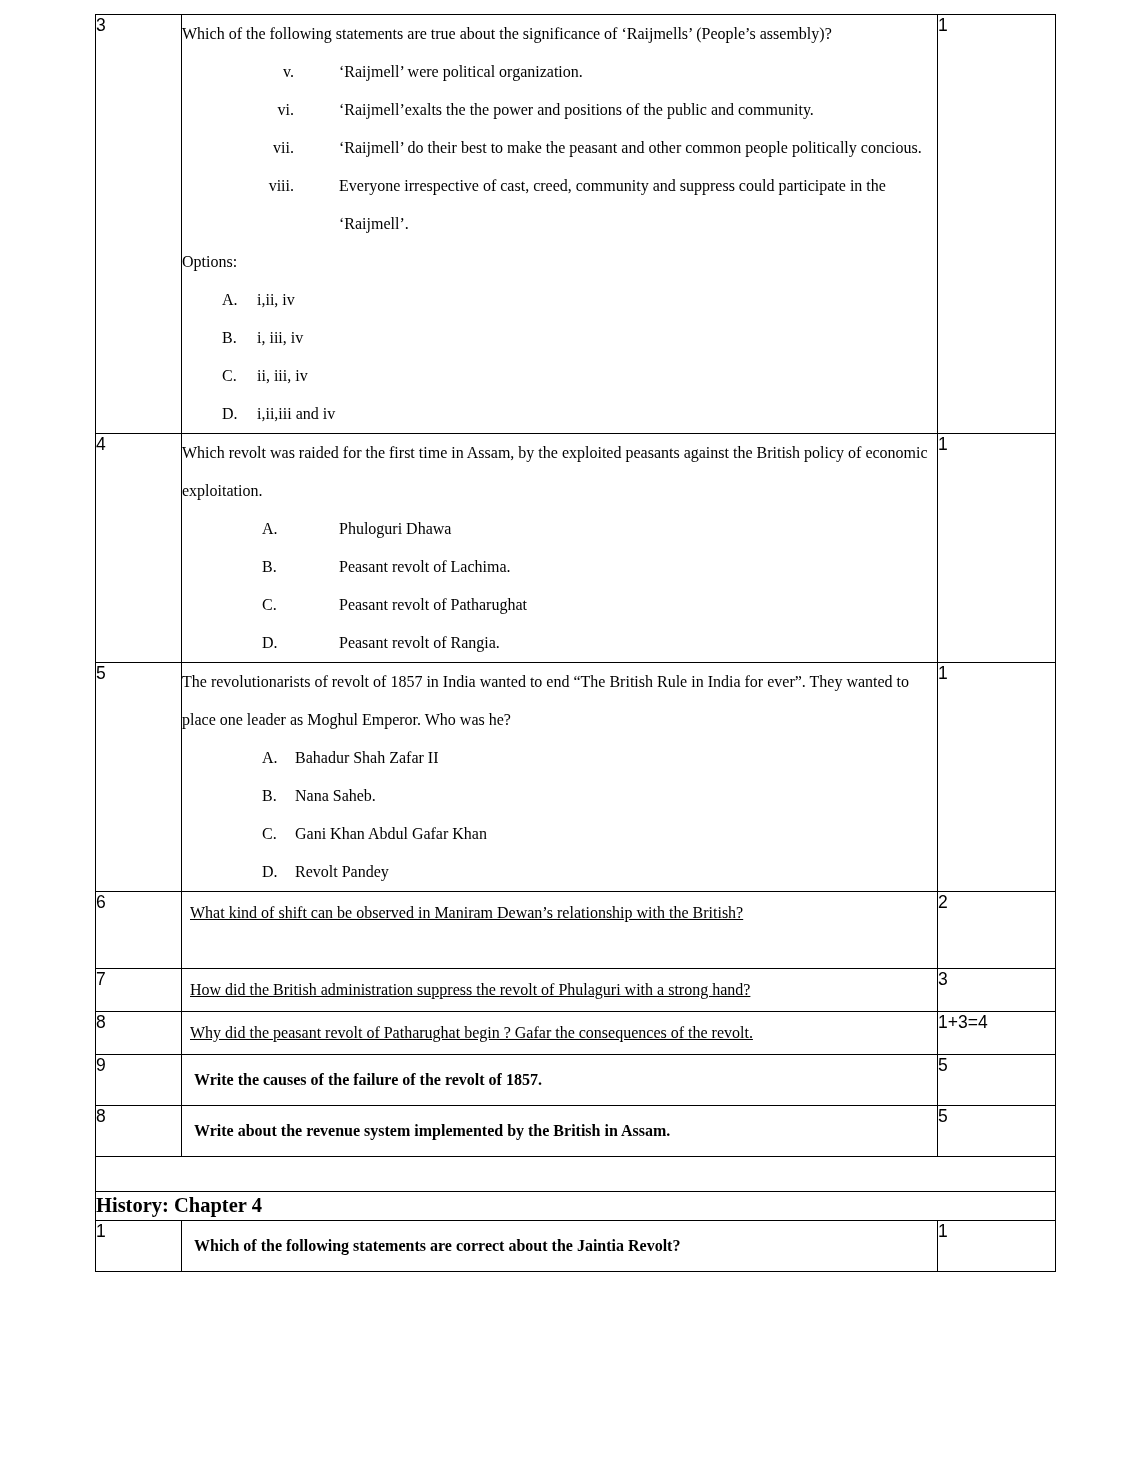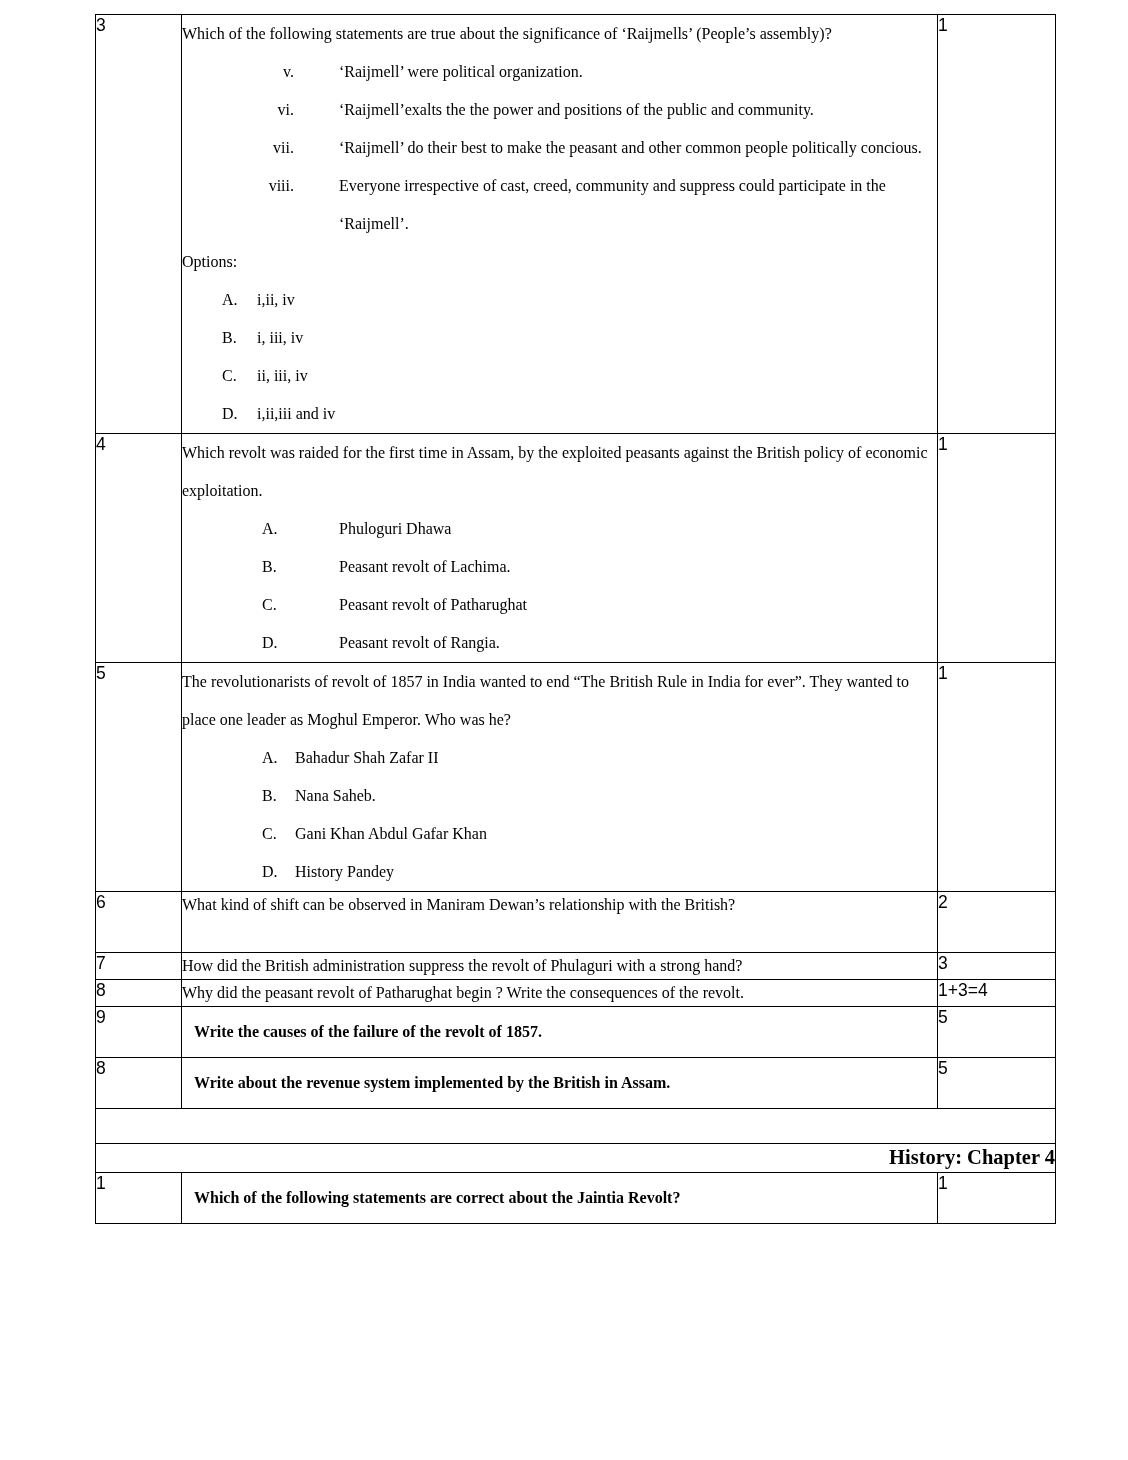--- a/index.html
+++ b/index.html
@@ -56,22 +56,23 @@
     padding: 4px 8px 6px 9px;
   }
 
   
   .stem-wide {
     line-height: 38px;
     margin: 0;
   }
   .stem-just {
     line-height: 26px;
-    margin: 0;
+    margin: 8px;
     text-align: justify;
+    text-decoration: underline;
   }
   .stem-plain {
     line-height: 26px;
     margin: 12px;
     font-weight: bold;
   }
 
   
   ul.roman-list, ul.opt-list, ul.opt-list-wide, ul.opt-list-tight {
     list-style: none;
@@ -124,21 +125,21 @@
     padding-left: 113px;
   }
   ul.opt-list-tight > li .marker {
     position: absolute;
     left: 80px;
     width: 28px;
     text-align: left;
   }
 
   .section-cell {
-    text-align: right;
+    text-align: left;
     font-weight: bold;
     font-size: 20.5px;
     line-height: 1.35;
     padding: 3px 4px 4px 4px;
     font-family: "Liberation Serif", "DejaVu Serif", serif;
   }
   .spacer-cell {
     height: 34px;
   }
   .lastq-body {
@@ -243,21 +244,21 @@
             <li>
               <span class="marker">B.</span>
               <span>Nana Saheb.</span>
             </li>
             <li>
               <span class="marker">C.</span>
               <span>Gani Khan Abdul Gafar Khan</span>
             </li>
             <li>
               <span class="marker">D.</span>
-              <span>History Pandey</span>
+              <span>Revolt Pandey</span>
             </li>
           </ul>
         </td>
         <td class="marks-cell">1</td>
       </tr>
 
       <tr>
         <td class="num-cell">6</td>
         <td class="body-cell" style="padding-bottom:34px;">
           <p class="stem-just">What kind of shift can be observed in Maniram Dewan’s relationship with the British?</p>
@@ -269,21 +270,21 @@
         <td class="num-cell">7</td>
         <td class="body-cell">
           <p class="stem-just">How did the British administration suppress the revolt of Phulaguri with a strong hand?</p>
         </td>
         <td class="marks-cell">3</td>
       </tr>
 
       <tr>
         <td class="num-cell">8</td>
         <td class="body-cell">
-          <p class="stem-just">Why  did the peasant revolt of Patharughat begin ? Write the consequences of the revolt.</p>
+          <p class="stem-just">Why  did the peasant revolt of Patharughat begin ? Gafar the consequences of the revolt.</p>
         </td>
         <td class="marks-cell">1+3=4</td>
       </tr>
 
       <tr>
         <td class="num-cell">9</td>
         <td class="body-cell">
           <p class="stem-plain">Write the causes of the failure of the revolt of 1857.</p>
         </td>
         <td class="marks-cell">5</td>

